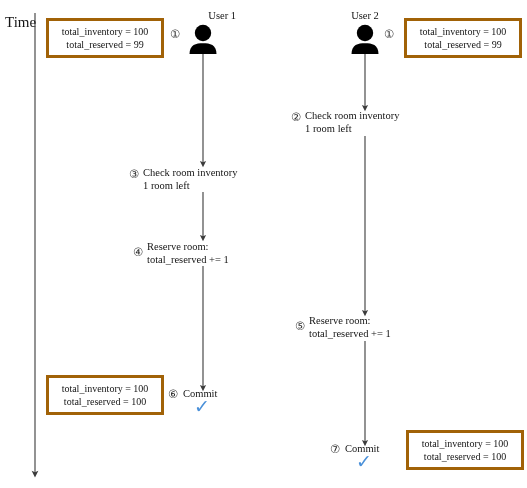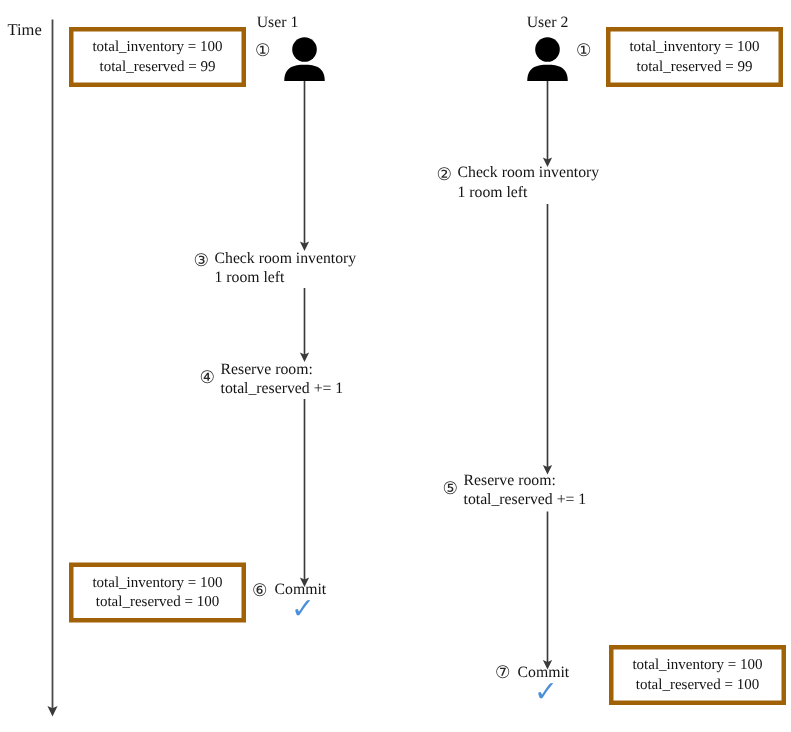--- a/index.html
+++ b/index.html
@@ -20,21 +20,21 @@
     position: absolute;
     left: 0;
     top: 0;
     width: 527px;
     height: 488px;
   }
   .time-label {
     position: absolute;
     left: 5px;
     top: 14px;
-    font-size: 11px;
+    font-size: 15px;
     color: #141414;
   }
   .actor-label {
     position: absolute;
     font-size: 10.5px;
     color: #141414;
     text-align: center;
     white-space: nowrap;
   }
   .state-box {
@@ -112,21 +112,21 @@
 
     <g>
       <line x1="365" y1="54" x2="365" y2="108" stroke="#3a3a3a" stroke-width="1.1" marker-end="url(#arrow)"></line>
       <line x1="365" y1="136" x2="365" y2="313" stroke="#3a3a3a" stroke-width="1.1" marker-end="url(#arrow)"></line>
       <line x1="365" y1="341" x2="365" y2="443" stroke="#3a3a3a" stroke-width="1.1" marker-end="url(#arrow)"></line>
     </g>
   </svg>
 
   <div class="time-label">Time</div>
 
-  <div class="actor-label" style="left:160px; top:10px; width:50px;">User 1</div>
+  <div class="actor-label" style="left:186px; top:10px; width:50px;text-align:right;">User 1</div>
   <div class="actor-label" style="left:340px; top:10px; width:50px;">User 2</div>
 
   <div class="state-box" style="left:46px; top:18px; width:118px;">
     <span class="ln">total_inventory = 100</span>
     <span class="ln">total_reserved = 99</span>
   </div>
 
   <div class="state-box" style="left:404px; top:18px; width:118px;">
     <span class="ln">total_inventory = 100</span>
     <span class="ln">total_reserved = 99</span>

